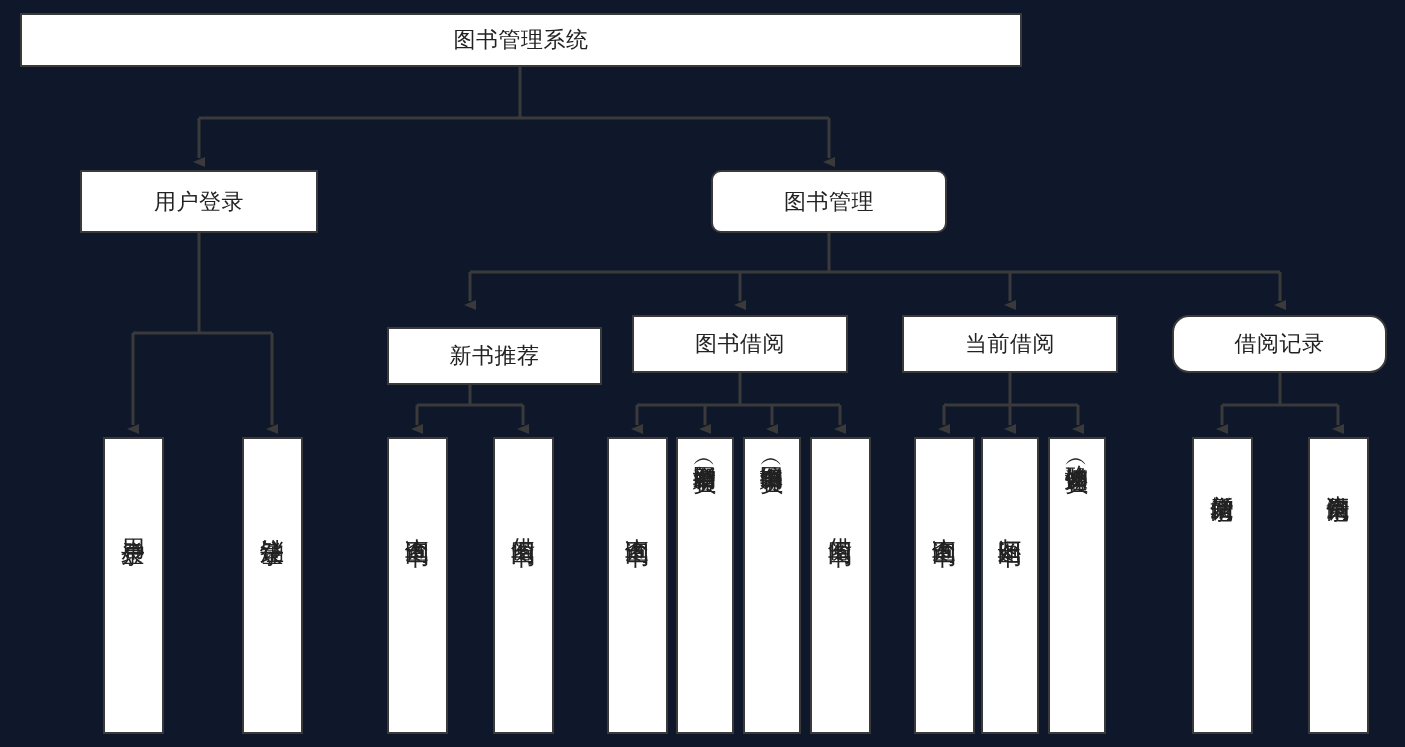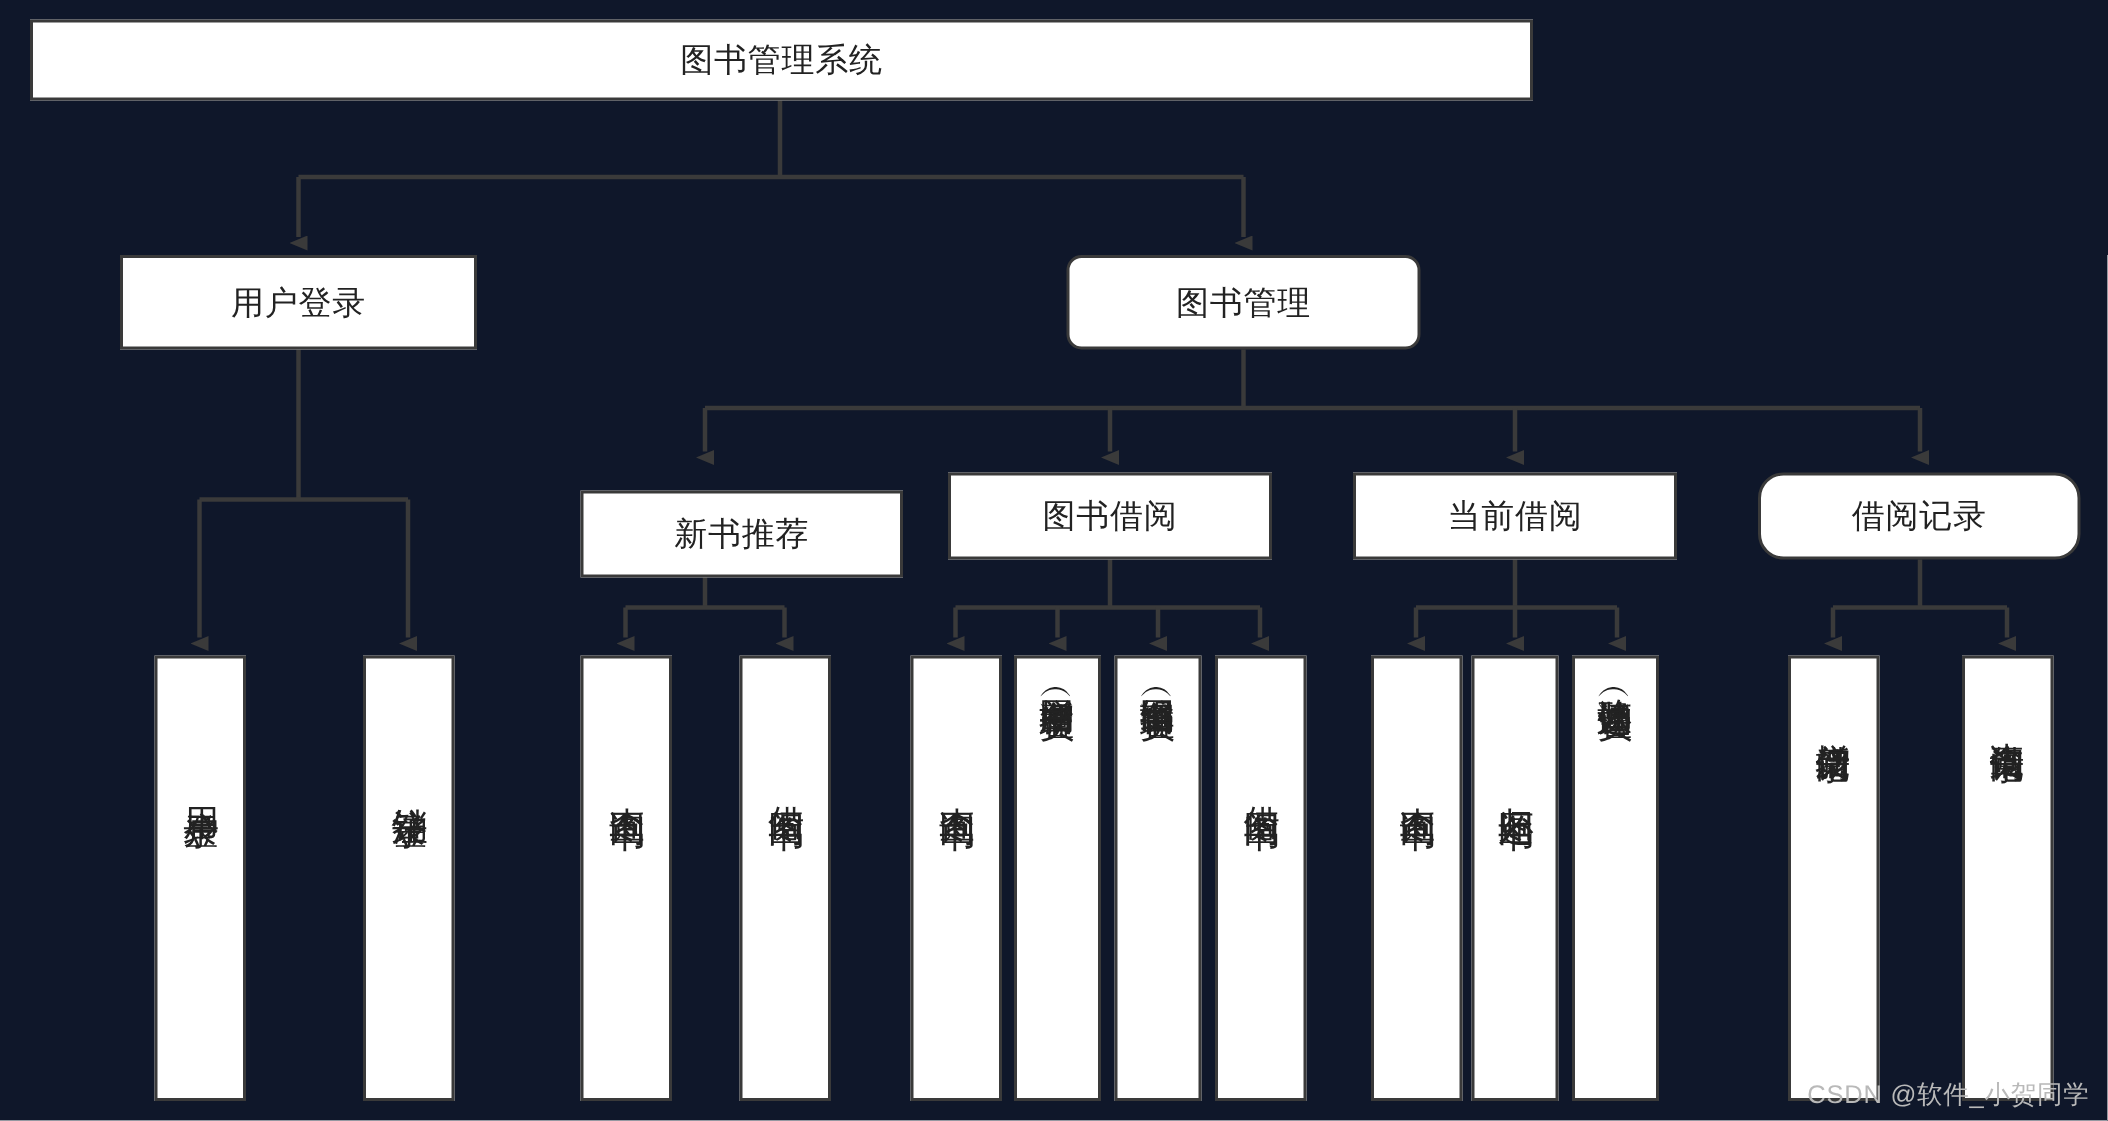--- a/index.html
+++ b/index.html
@@ -188,14 +188,13 @@
     <span class="label">确认归还（管理员）</span>
   </div>
 
   <div class="node vertical tall" style="left:1192px; top:437px; width:61px; height:297px; padding-top:38px;">
     <span class="label">新增借阅记录</span>
   </div>
   <div class="node vertical tall" style="left:1308px; top:437px; width:61px; height:297px; padding-top:38px;">
     <span class="label">查询借阅记录</span>
   </div>
 
-  <div id="watermark">CSDN @软件_小贺同学</div>
 </div>
 
 </body></html>

